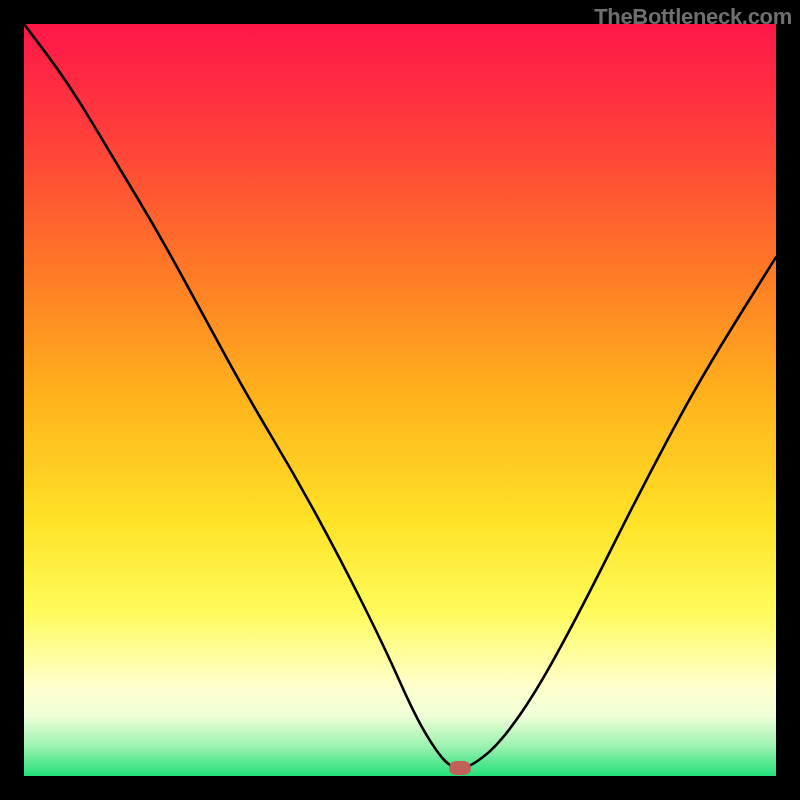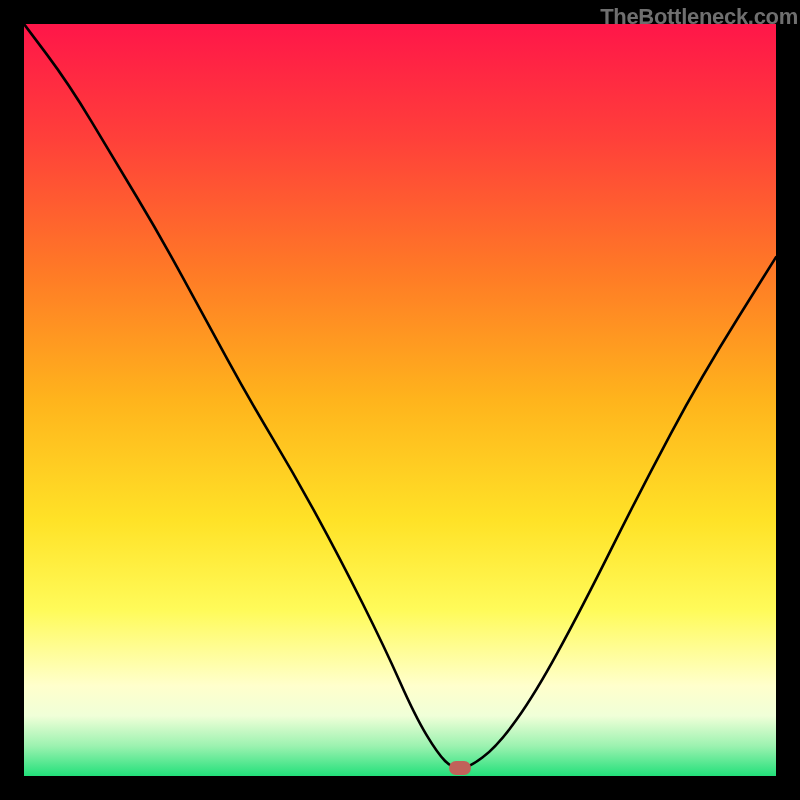--- a/index.html
+++ b/index.html
@@ -6,21 +6,21 @@
   html, body { width: 800px; height: 800px; overflow: hidden; background: #000; }
   .frame {
     position: relative;
     width: 800px;
     height: 800px;
     background: #000;
   }
   .watermark {
     position: absolute;
     top: 4px;
-    right: 2px;
+    right: 8px;
     font-family: Arial, Helvetica, sans-serif;
     font-size: 22px;
     font-weight: bold;
     color: #6f6f6f;
     letter-spacing: -0.3px;
     z-index: 10;
   }
   .plot {
     position: absolute;
     left: 24px;

